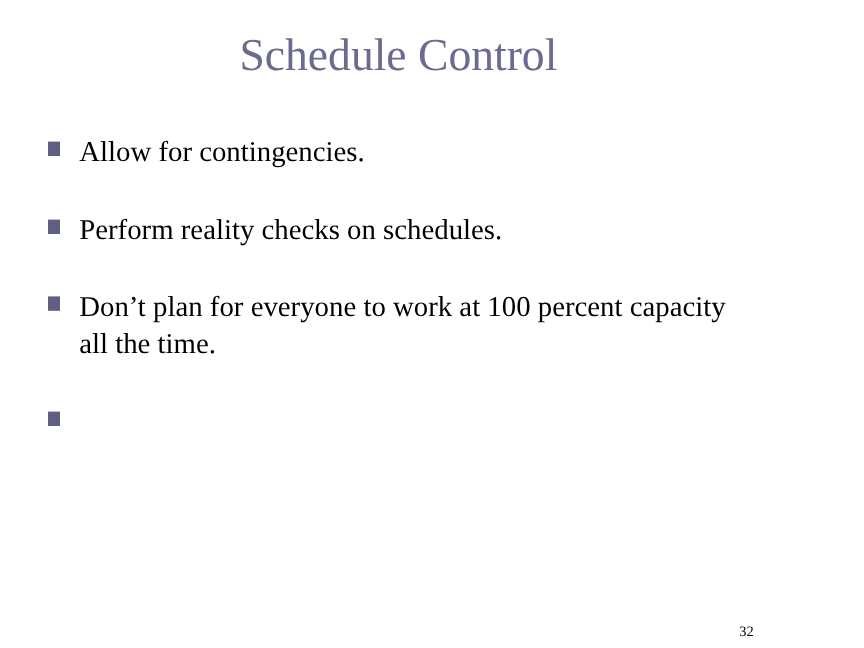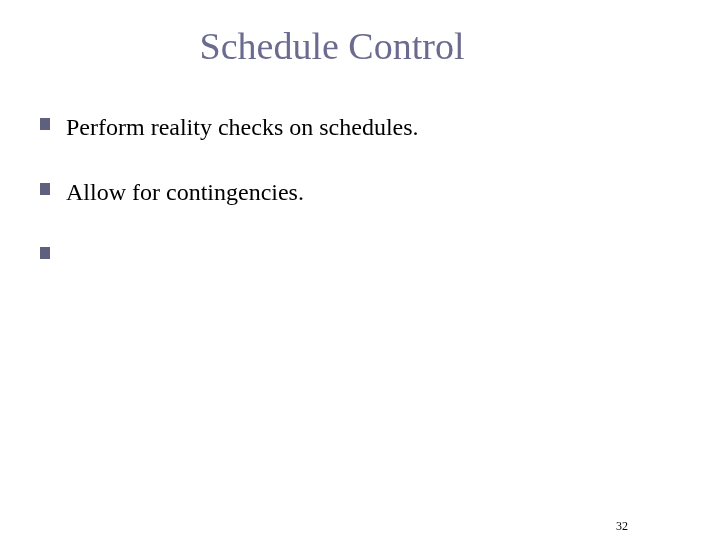--- a/index.html
+++ b/index.html
@@ -53,24 +53,28 @@
     }
   </style>
 </head>
 <body>
 
 <div class="slide">
   <h1 class="title">Schedule Control</h1>
   <ul class="bullets">
     <li>
       <span class="marker"></span>
+      <span>Allow for contingencies.</span>
+    </li>
+    <li>
+      <span class="marker"></span>
       <span>Perform reality checks on schedules.</span>
     </li>
     <li>
       <span class="marker"></span>
-      <span>Allow for contingencies.</span>
+      <span>Don’t plan for everyone to work at 100 percent capacity all the time.</span>
     </li>
     <li>
       <span class="marker"></span>
     </li>
   </ul>
   <div class="page-num">32</div>
 </div>
 
 </body></html>

